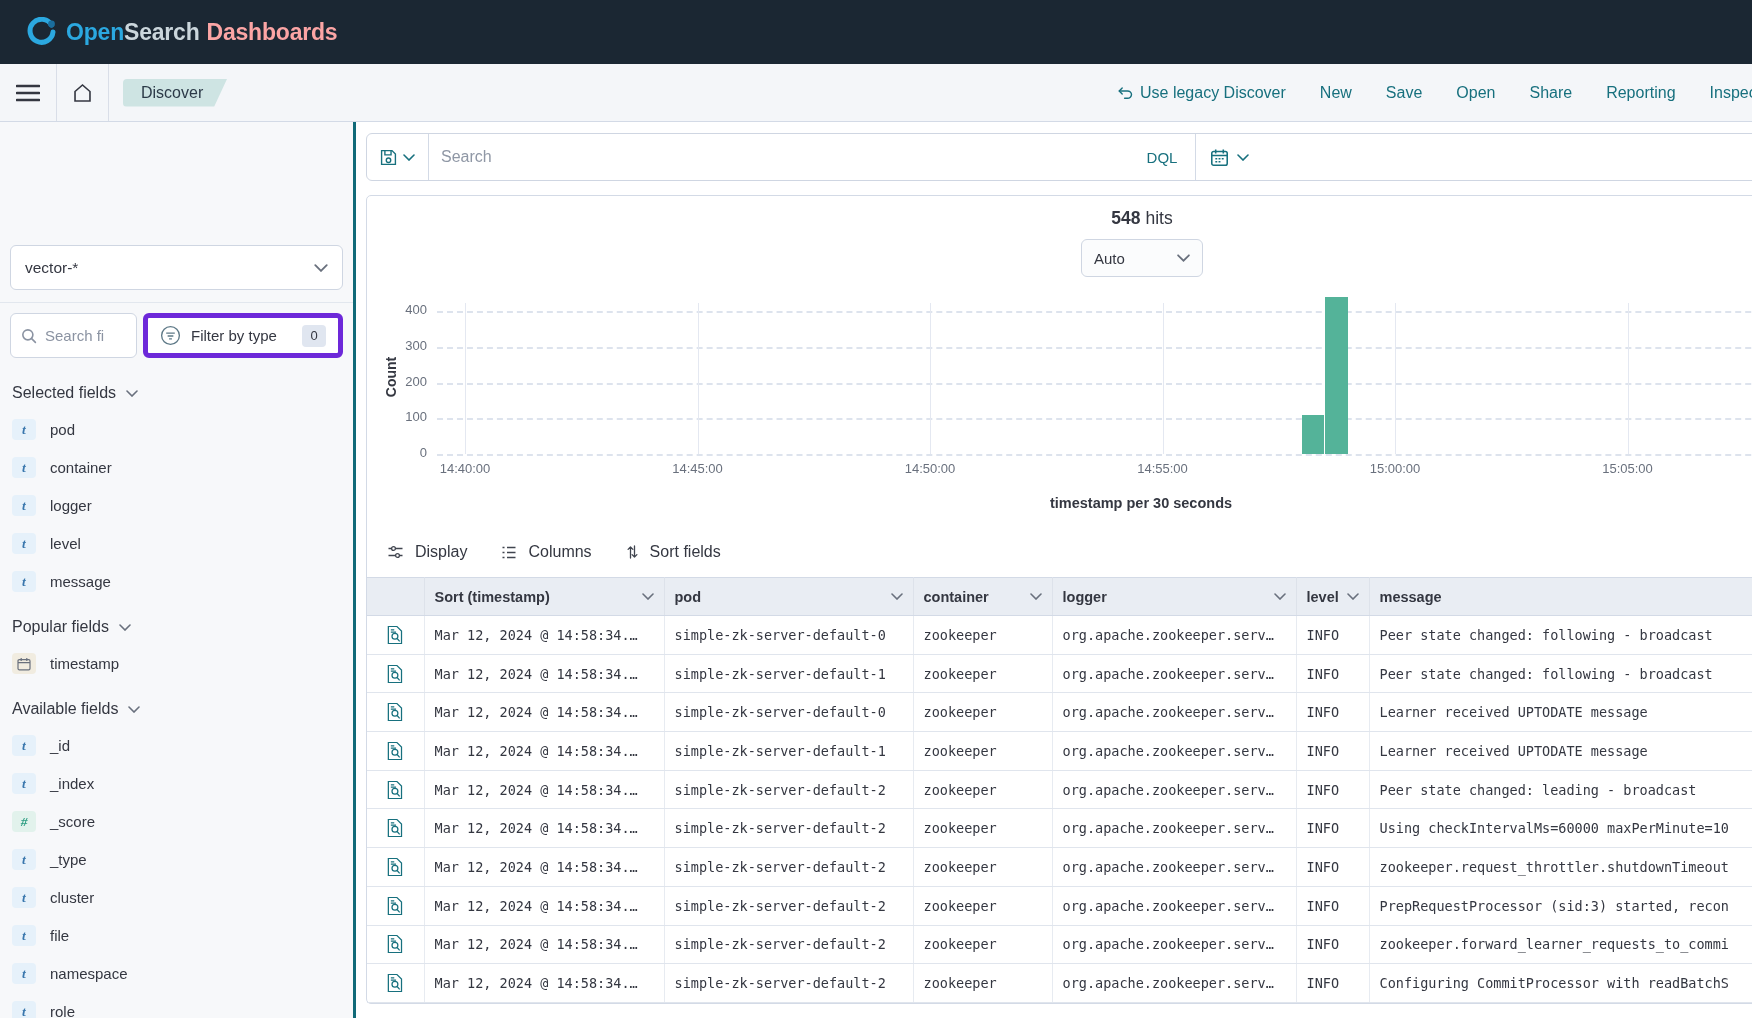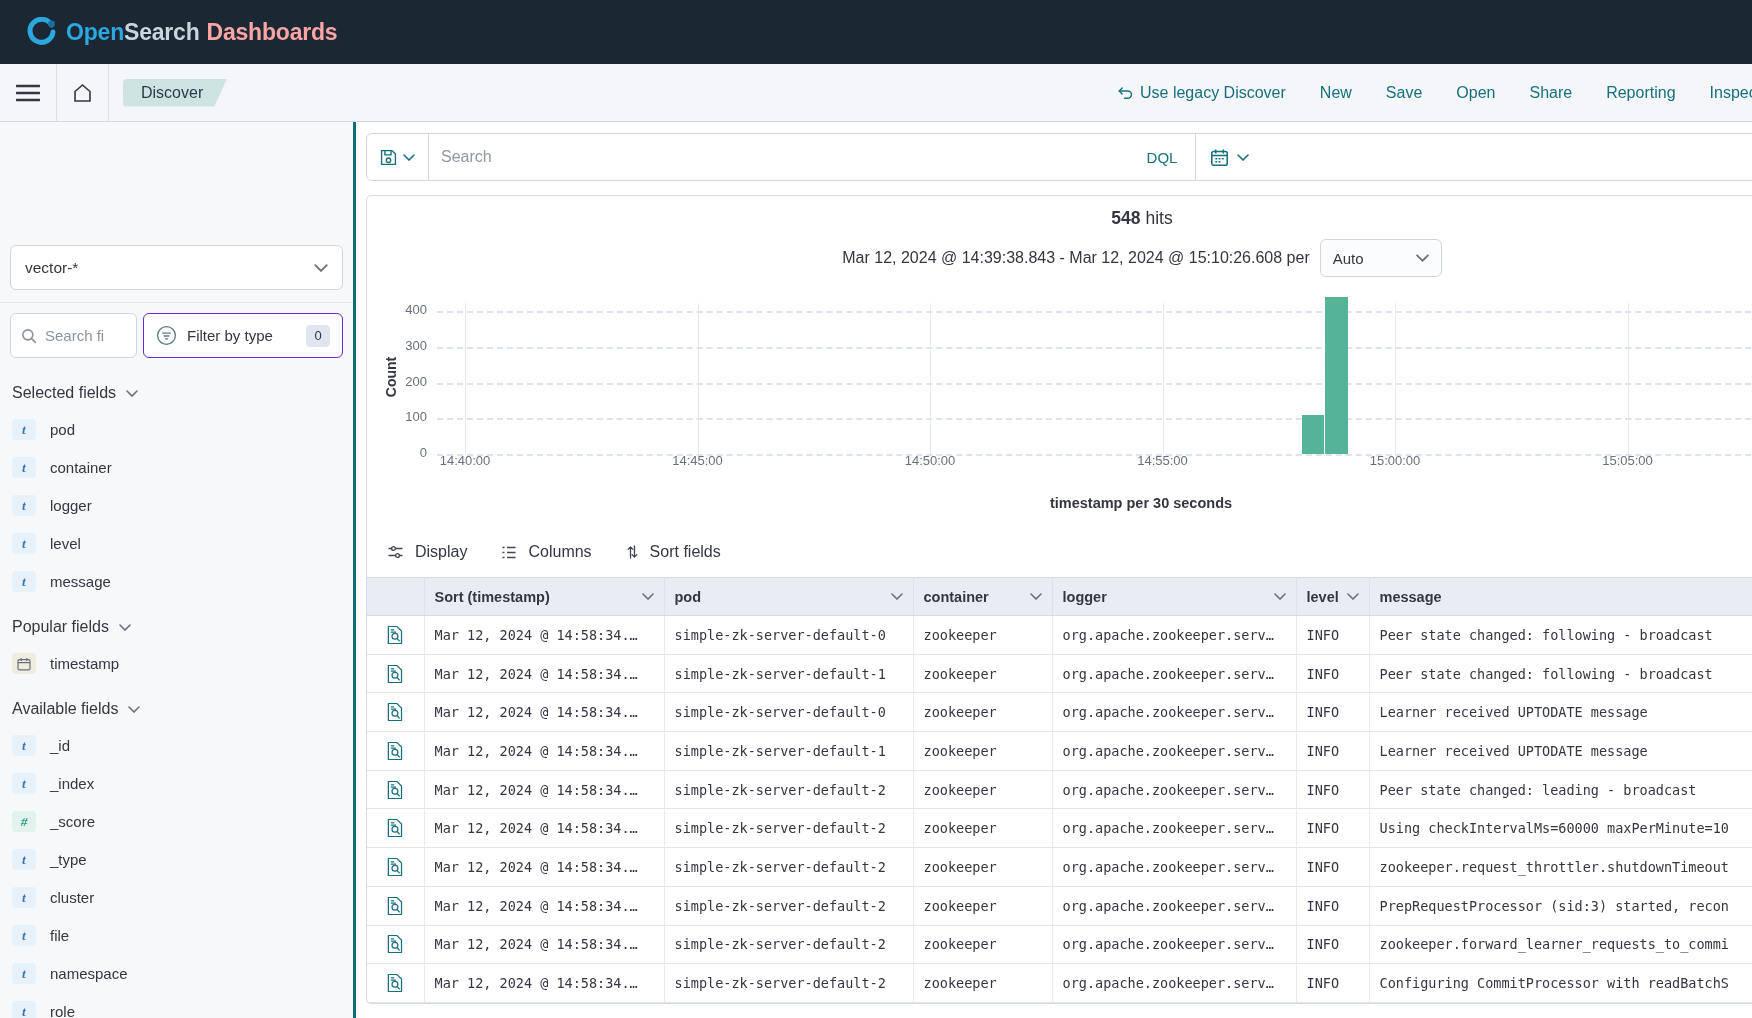--- a/index.html
+++ b/index.html
@@ -33,21 +33,21 @@
   
   .sb-select { margin:123px 10px 0; height:45px; background:#fff; border:1px solid #cfd6e2; border-radius:6px;
                display:flex; align-items:center; padding:0 14px; font-size:15.5px; cursor:pointer; }
   .sb-select .chev { margin-left:auto; color:#69707d; }
   .sb-hr { margin-top:12px; border-top:1px solid #e2e7ee; }
   .sb-filterrow { display:flex; gap:6px; margin:10px 10px 0; }
   .sb-search { width:127px; height:45px; background:#fff; border:1px solid #cfd6e2; border-radius:6px;
                display:flex; align-items:center; gap:8px; padding:0 10px; color:#8b93a2; }
   .sb-search input { border:none; outline:none; width:70px; font-size:15px; background:transparent; color:#343741; font-family:"Liberation Sans",sans-serif; }
   .sb-search input::placeholder { color:#8b93a2; }
-  .sb-filter { flex:1; height:45px; background:#fff; border:1px solid #6d28d9; border-radius:6px;
+  .sb-filter { flex:1; height:45px; background:#fff; border:5px solid #6d28d9; border-radius:6px;
                display:flex; align-items:center; gap:10px; padding:0 12px; font-size:15px; color:#343741; cursor:pointer; }
   .cnt-badge { margin-left:auto; background:#e0e6f0; border-radius:4px; min-width:24px; height:22px;
                display:flex; align-items:center; justify-content:center; font-size:13px; }
   .field-groups { padding:0 12px 20px; }
   .group-h { margin-top:26px; font-size:16px; display:flex; align-items:center; gap:10px; color:#343741; cursor:pointer; }
   .group-h .chev { color:#69707d; }
   .f-item { margin-top:17px; display:flex; align-items:center; gap:14px; font-size:15px; cursor:pointer; }
   .fbadge { width:24px; height:21px; border-radius:4px; display:flex; align-items:center; justify-content:center;
             font-size:13.5px; flex:none; }
   .fbadge.string { background:#e6f1fa; color:#3a77ad; font-family:"Liberation Serif",serif; font-style:italic; font-weight:700; }
@@ -80,21 +80,21 @@
   .subtitle { margin-top:10px; display:flex; justify-content:center; align-items:center; gap:10px; font-size:16px; }
   .auto-sel { height:38px; background:#fbfcfd; border:1px solid #cfd6e2; border-radius:6px; display:flex;
               align-items:center; padding:0 12px; font-size:15px; width:122px; cursor:pointer; }
   .auto-sel .chev { margin-left:auto; color:#69707d; }
 
   
   .chart { position:relative; width:1520px; height:244px; margin-top:6px; }
   .hgrid { position:absolute; left:56px; right:0; border-top:2px dashed #dde3ed; height:0; }
   .vgrid { position:absolute; top:20px; height:151px; width:1px; background:#e4e8f1; }
   .ytick { position:absolute; left:0; width:46px; text-align:right; font-size:13px; color:#69707d; }
-  .xtick { position:absolute; top:170px; transform:translateX(-50%); font-size:13px; color:#69707d; }
+  .xtick { position:absolute; top:178px; transform:translateX(-50%); font-size:13px; color:#69707d; }
   .bar   { position:absolute; }
   .count-label { position:absolute; left:-50px; top:86px; width:120px; text-align:center; transform:rotate(-90deg);
                  font-weight:700; font-size:14px; color:#343741; }
   .chart-title { position:absolute; top:212px; left:0; width:100%; text-align:center; font-weight:700; font-size:14.5px; }
 
   
   .gcontrols { display:flex; gap:34px; margin-top:8px; padding:8px 6px; font-size:16px; align-items:center; }
   .gctrl { display:flex; align-items:center; gap:11px; color:#343741; cursor:pointer; }
   .gctrl svg { color:#40454f; }
 
@@ -318,21 +318,20 @@
       </div>
     </div>
 
 
     <section class="panel">
       <div class="hits">
         <b>548</b>
         <span>hits</span>
       </div>
       <div class="subtitle">
-        <span>Mar 12, 2024 @ 14:39:38.843 - Mar 12, 2024 @ 15:10:26.608 per</span>
         <span class="auto-sel">
           <span>Auto</span>
           <span class="chev">
             <svg width="13" height="8" viewBox="0 0 12 7">
                 <path d="M1 1l5 5 5-5" fill="none" stroke="currentColor" stroke-width="1.6" stroke-linecap="round"></path>
               </svg>
           </span>
         </span>
       </div>
 

